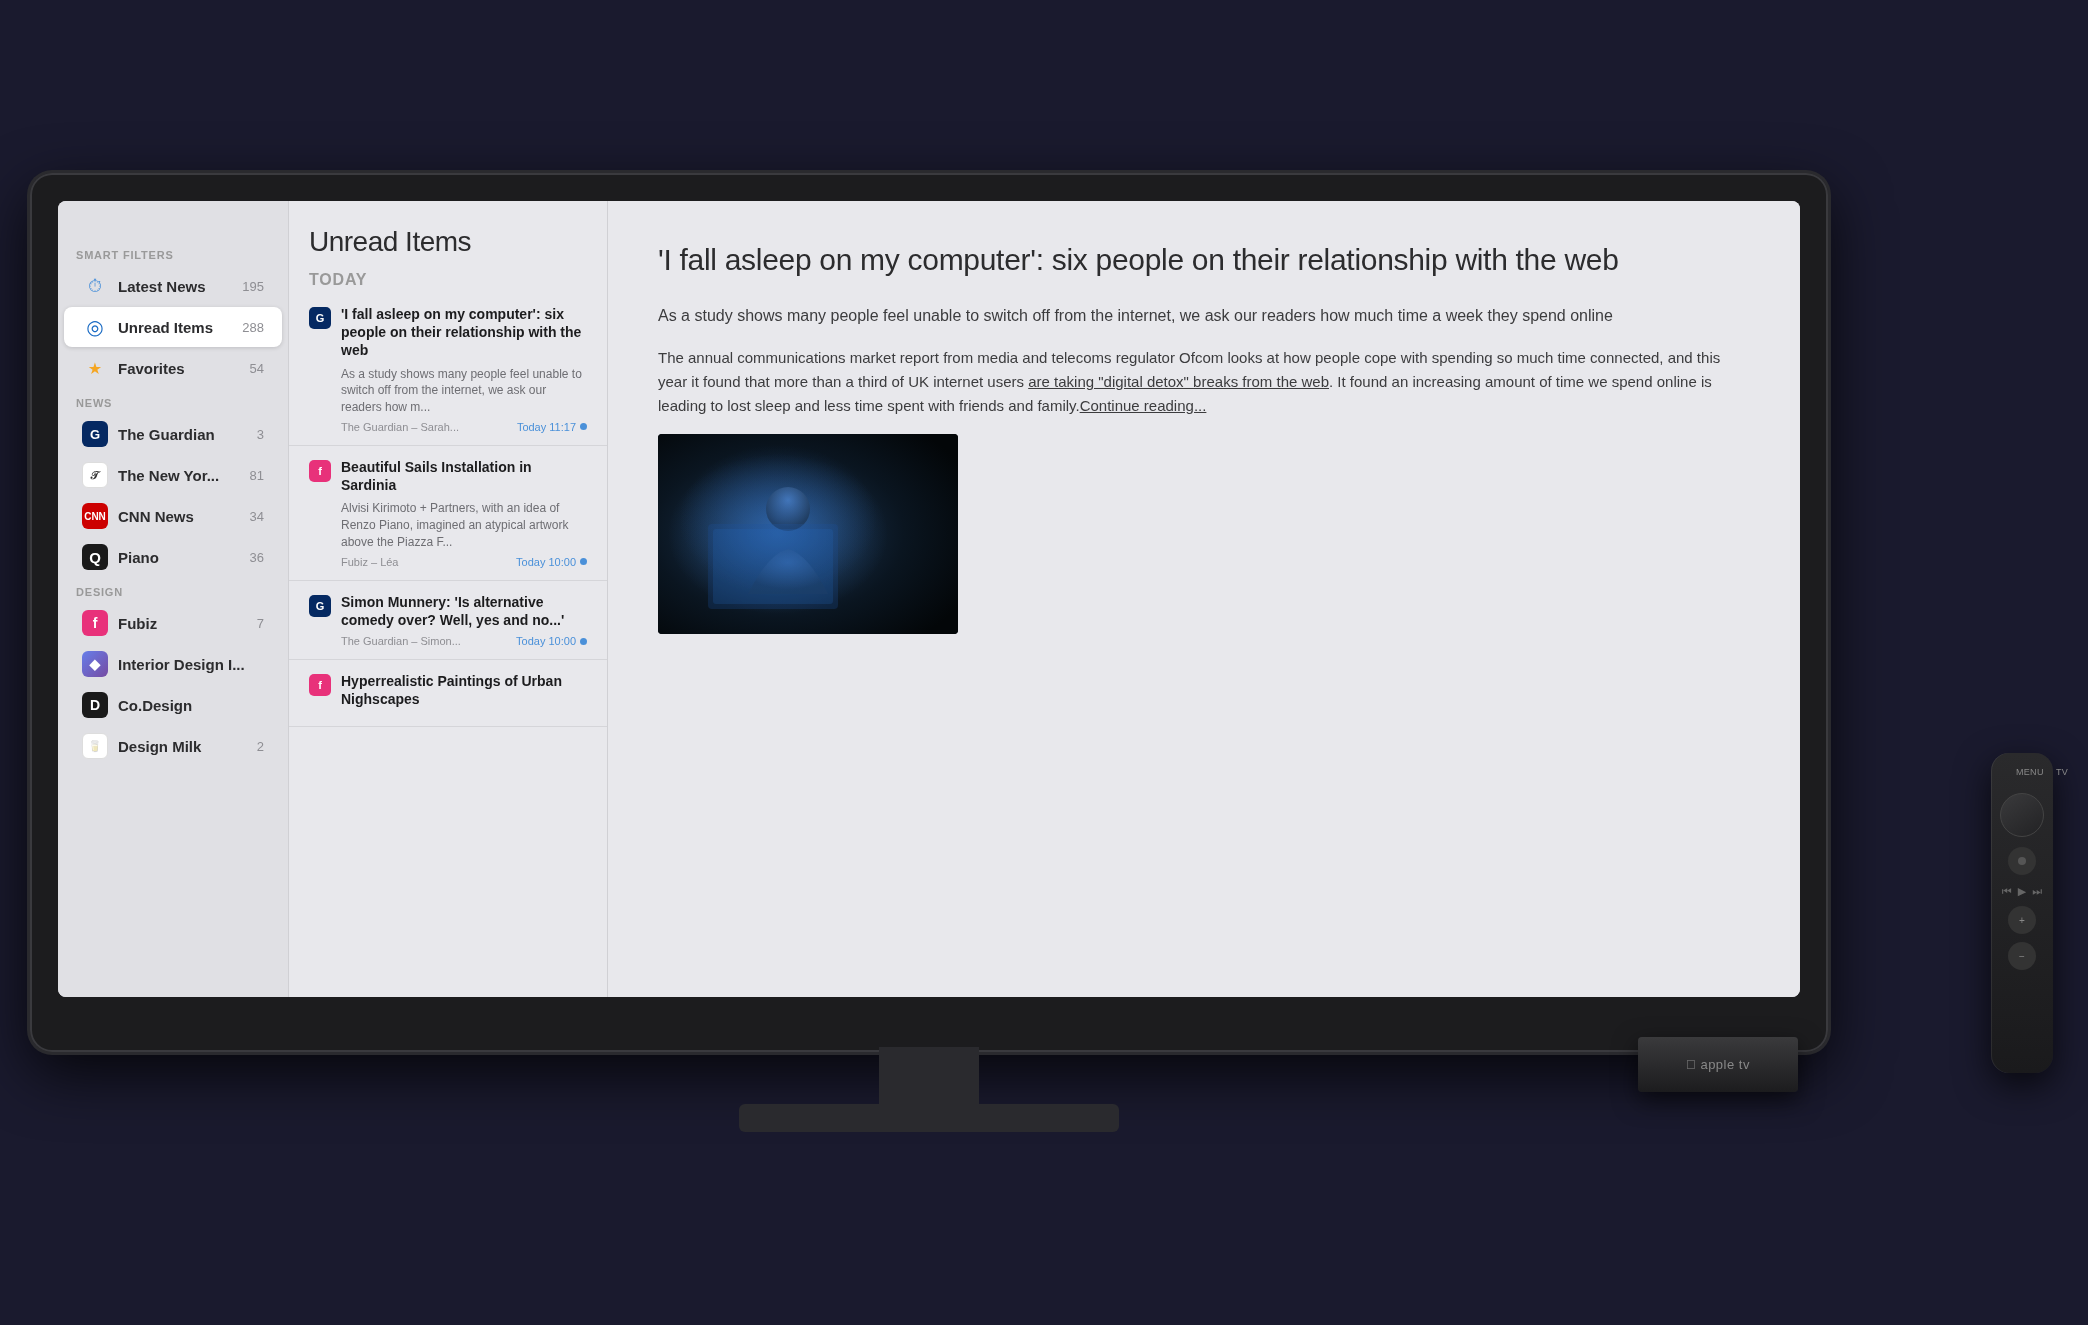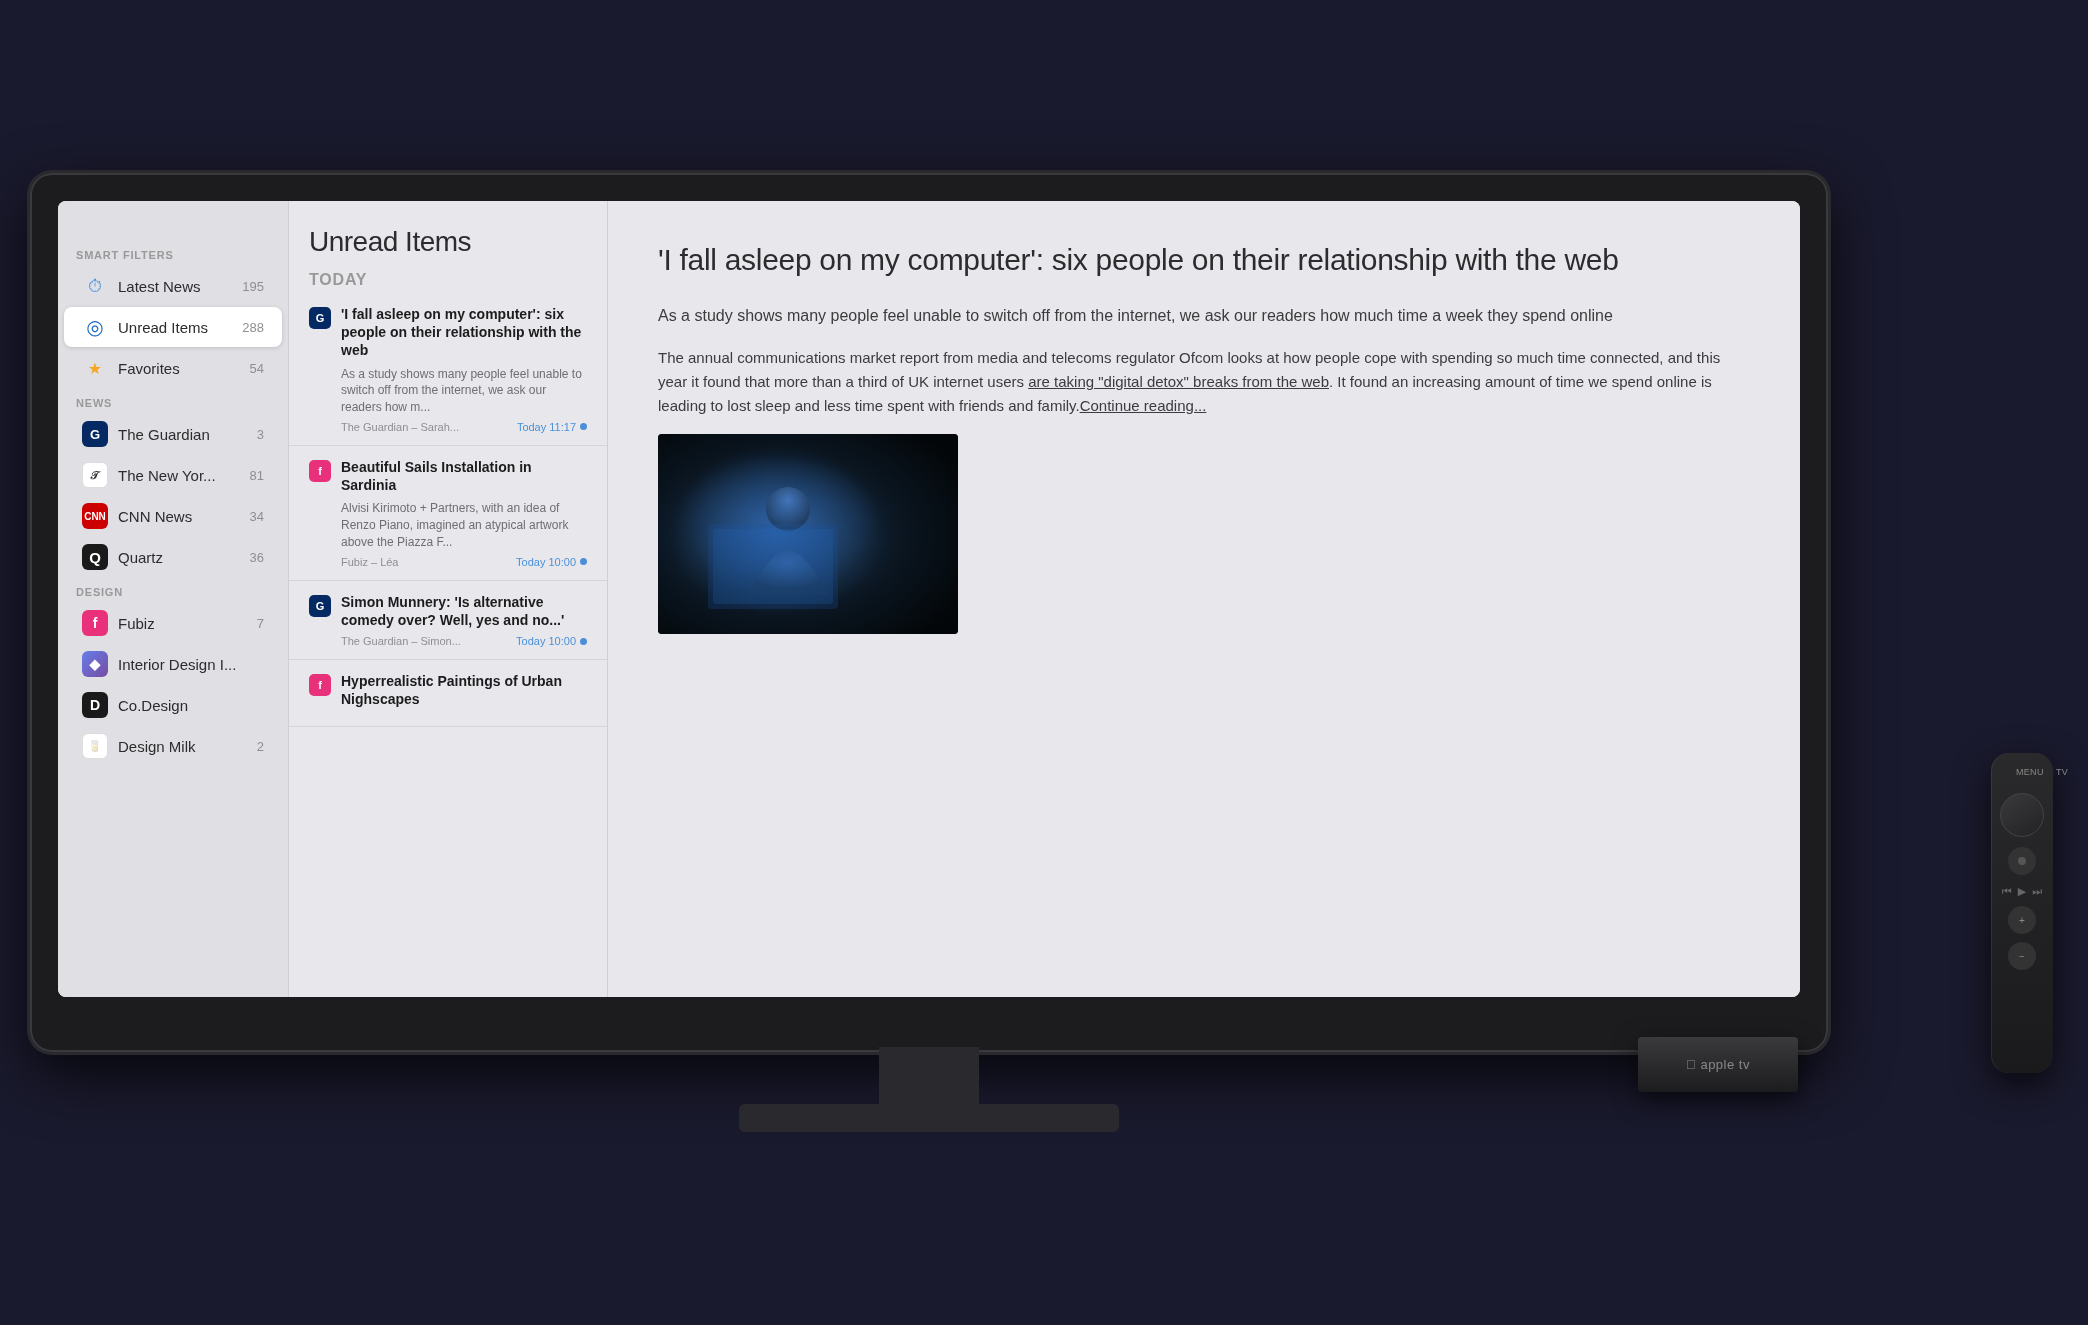--- a/index.html
+++ b/index.html
@@ -192,21 +192,21 @@
       font-size: 14px;
     }
 
     .icon-clock { background: none; color: #4a90d9; font-size: 18px; }
     .icon-circle { background: none; color: #1a6bc4; font-size: 20px; }
     .icon-star { background: none; color: #f5a623; font-size: 16px; }
 
     .sidebar-item-label {
       flex: 1;
       font-size: 15px;
-      font-weight: 400;
+      font-weight: 700;
       color: #2c2c2e;
     }
 
     .sidebar-item-count {
       font-size: 13px;
       color: #8e8e93;
       font-weight: 400;
     }
 
     .feed-icon {
@@ -439,21 +439,21 @@
         </div>
 
         <div class="sidebar-item">
           <div class="feed-icon cnn-icon">CNN</div>
           <span class="sidebar-item-label">CNN News</span>
           <span class="sidebar-item-count">34</span>
         </div>
 
         <div class="sidebar-item">
           <div class="feed-icon quartz-icon" style="font-size:15px;">Q</div>
-          <span class="sidebar-item-label">Quartz</span>
+          <span class="sidebar-item-label">Piano</span>
           <span class="sidebar-item-count">36</span>
         </div>
 
         <div class="sidebar-section-label">DESIGN</div>
 
         <div class="sidebar-item">
           <div class="feed-icon fubiz-icon">f</div>
           <span class="sidebar-item-label">Fubiz</span>
           <span class="sidebar-item-count">7</span>
         </div>

